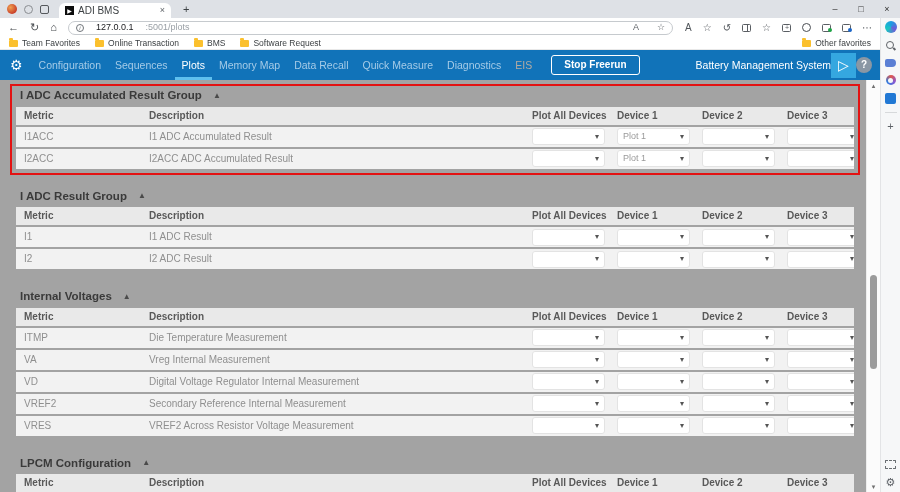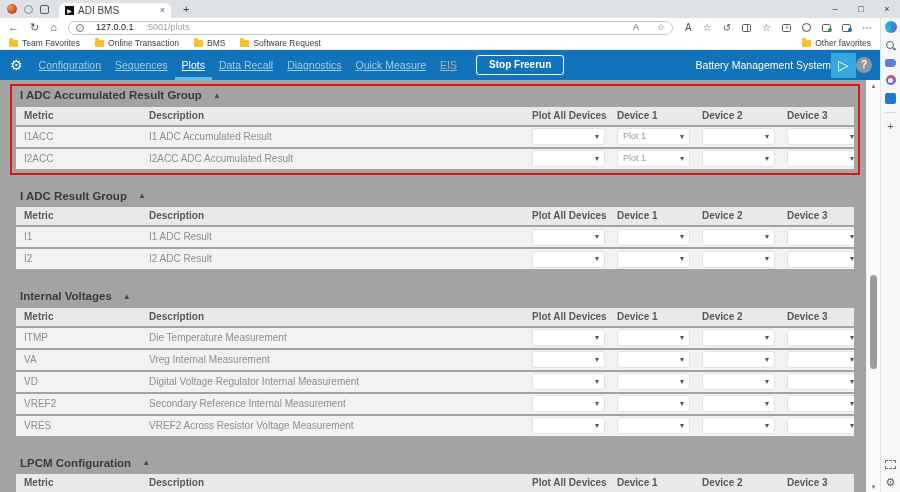--- a/index.html
+++ b/index.html
@@ -60,21 +60,21 @@
   .sb-spacer { flex:1; }
   .shot-ic { width:11px; height:9px; border:1px dashed #6a6e72; border-radius:1px; }
   .gear-gray { font-size:11px; color:#5f6368; }
 
   
   .page { position:absolute; top:50px; left:0; right:20px; bottom:0; background:#fff; }
 
   .navbar { height:30px; background:#1173b9; display:flex; align-items:center; padding:0 0 0 10px; }
   .gear-white { color:#fff; font-size:14px; margin-right:9px; }
   .nav-menu { display:flex; height:100%; }
-  .nav-item { color:#a5cbe7; font-size:10.5px; padding:3px 7px 0; height:100%; display:flex; align-items:center; border-bottom:3px solid transparent; white-space:nowrap;text-decoration:underline; }
+  .nav-item { color:#a5cbe7; font-size:10.5px; padding:3px 7px 0; height:100%; display:flex; align-items:center; border-bottom:3px solid transparent; white-space:nowrap; }
   .nav-item.active { color:#fff; border-bottom-color:#5fc0ee; }
   .nav-item.disabled { color:#b3aba2; }
   .stop-btn { margin-left:12px; border:1px solid #fff; border-radius:3px; background:transparent; color:#fff; font-size:10px; font-weight:bold; padding:4px 12px; font-family:inherit;text-align:center; }
   .nav-right { margin-left:auto; display:flex; align-items:center; padding-right:8px; }
   .brand { color:#fff; font-size:10.5px; }
   .play-btn { width:25px; height:25px; background:#35a7e0; color:#fff; font-size:14px; display:flex; align-items:center; justify-content:center; }
   .help-btn { width:16px; height:16px; border-radius:50%; background:#8a97a4; color:#fff; font-size:10px; font-weight:bold; display:flex; align-items:center; justify-content:center; }
 
   
   .content { position:absolute; top:30px; left:0; right:14px; bottom:0; overflow:hidden; padding:4px 6px 0 10px; background:#a3a3a3; }
@@ -195,23 +195,24 @@
   <span class="gear-gray">⚙</span>
 </div>
 
 <div class="page">
   <div class="navbar">
     <span class="gear-white">⚙</span>
     <div class="nav-menu" id="nav-menu">
         <span class="nav-item">Configuration</span>
         <span class="nav-item">Sequences</span>
         <span class="nav-item active">Plots</span>
+        <span class="nav-item">Memory Map</span>
         <span class="nav-item">Data Recall</span>
+        <span class="nav-item">Quick Measure</span>
         <span class="nav-item">Diagnostics</span>
-        <span class="nav-item">Quick Measure</span>
         <span class="nav-item disabled">EIS</span>
       </div>
     <button class="stop-btn">Stop Freerun</button>
     <div class="nav-right">
       <span class="brand">Battery Management System</span>
       <span class="play-btn">▷</span>
       <span class="help-btn">?</span>
     </div>
   </div>
 

